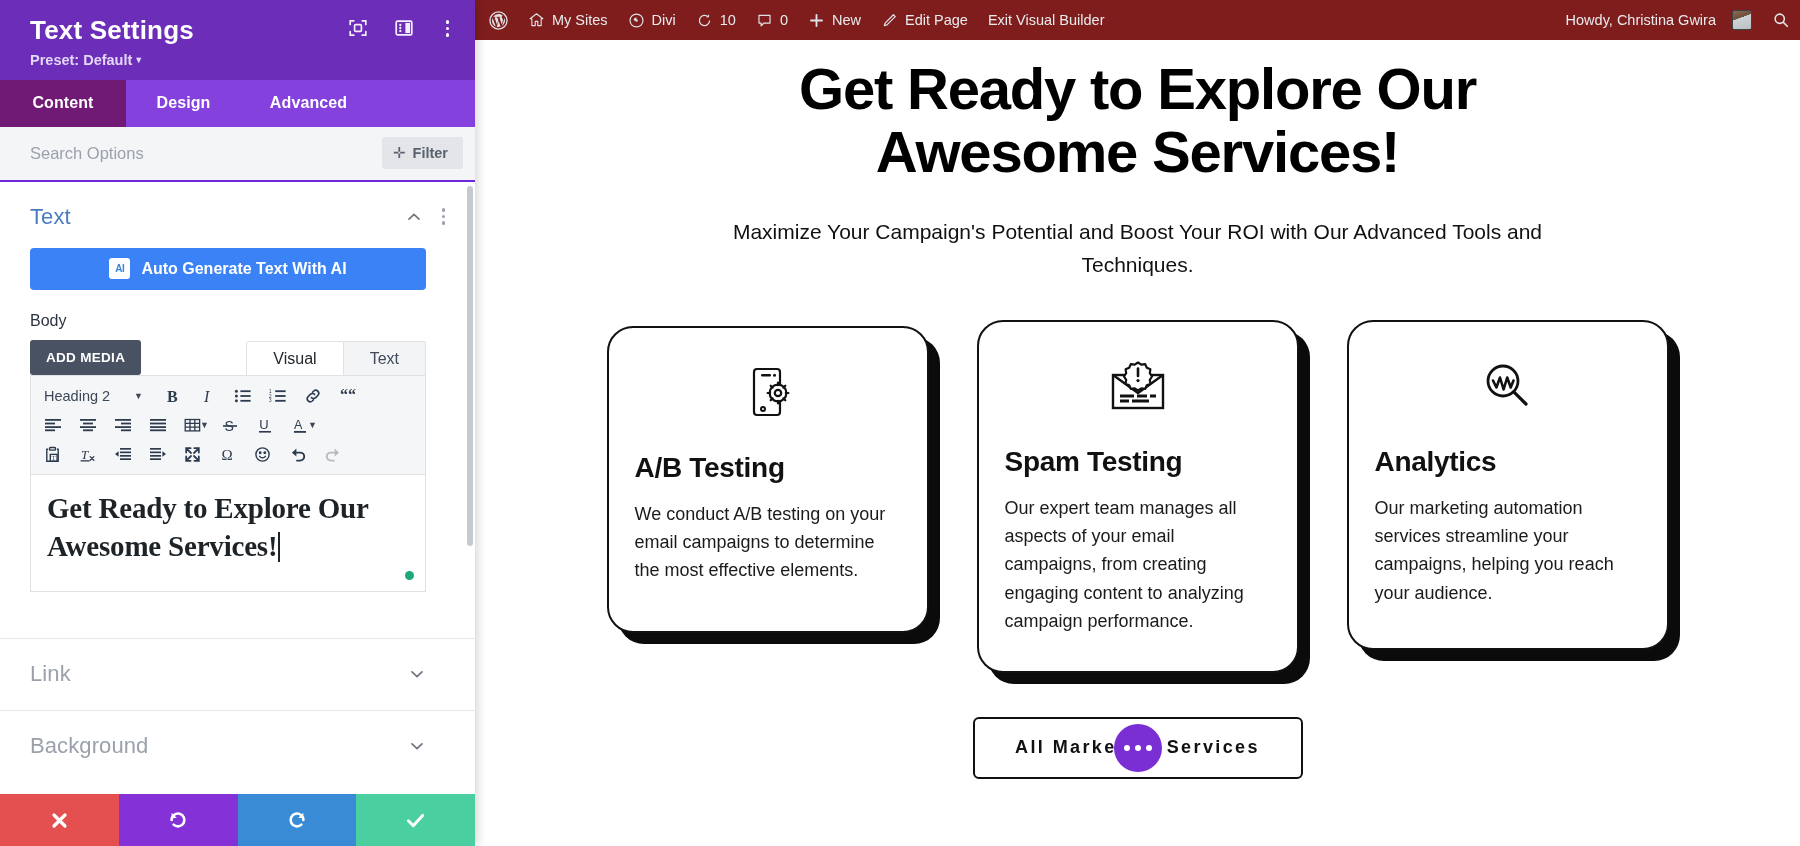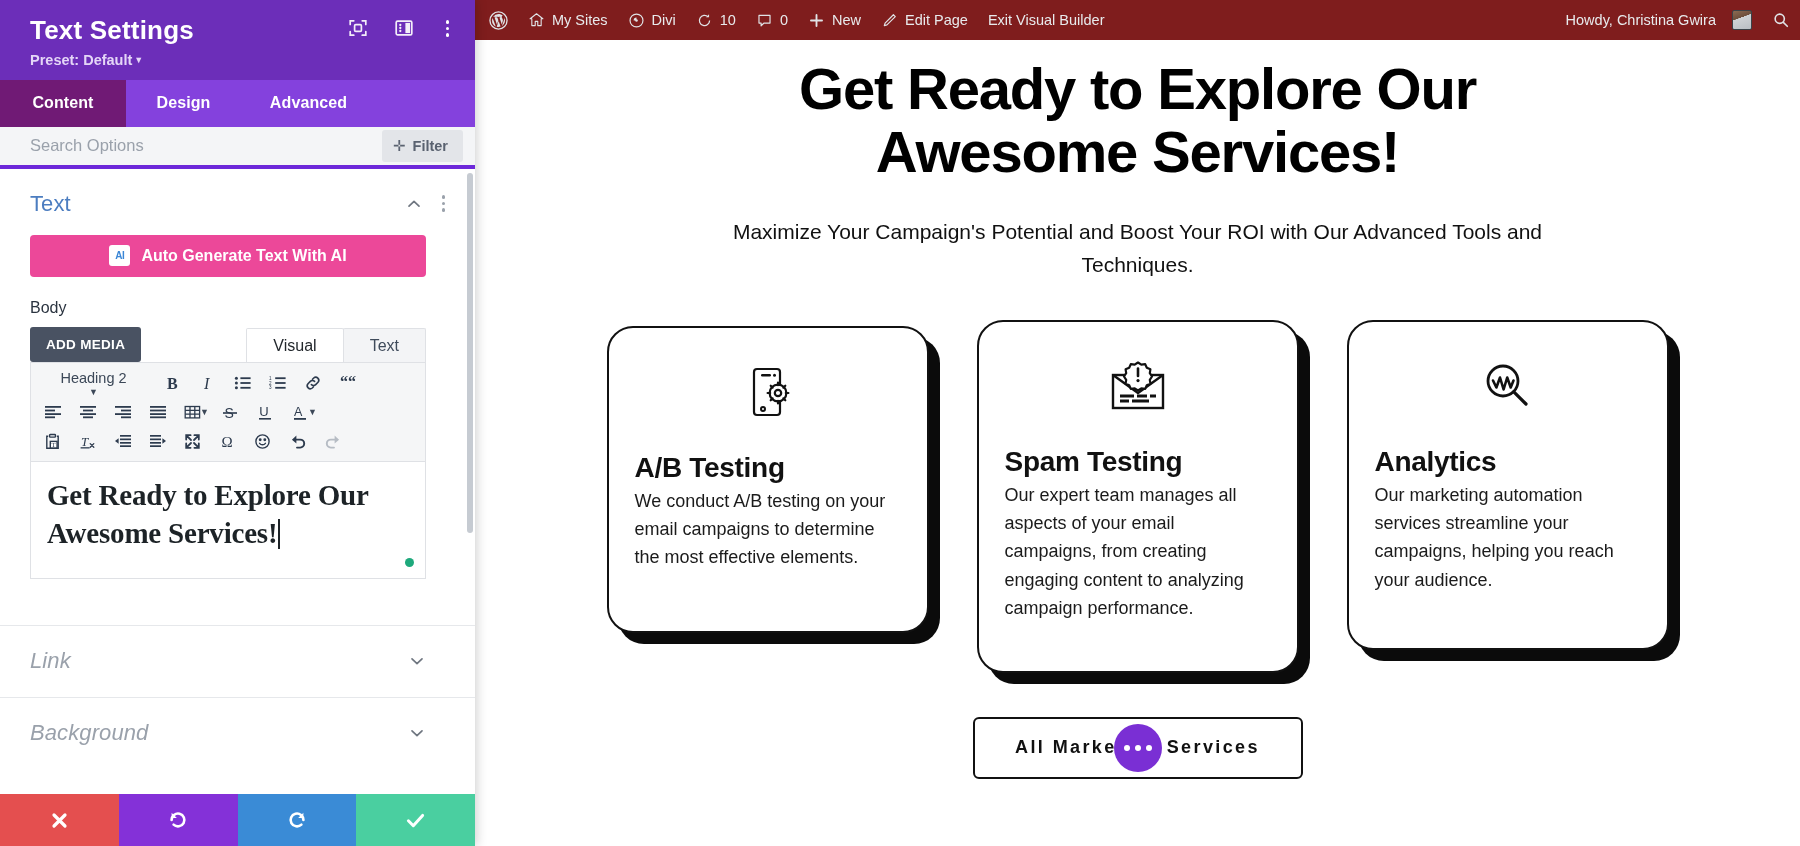--- a/index.html
+++ b/index.html
@@ -52,22 +52,22 @@
     color: #fff; font-size: 16px; font-weight: 600;
     text-align: center; cursor: pointer; letter-spacing: .1px;
   }
   .panel-tabs .tab.t1 { width: 126px; }
   .panel-tabs .tab.t2 { width: 115px; }
   .panel-tabs .tab.t3 { width: 135px; }
   .panel-tabs .tab.active { background: #701a75; }
 
   .search-row {
     display: flex; align-items: center;
-    background: #f4f5f7; border-bottom: 4px solid #6d28d9;
-    height: 42px; padding: 0 12px 0 30px; flex: 0 0 auto;
+    background: #f4f5f7; border-bottom: 2px solid #6d28d9;
+    height: 55px; padding: 0 12px 0 30px; flex: 0 0 auto;
     position: relative;
     gap: 28px;
   }
   .search-input {
     border: none; background: transparent; outline: none;
     font-size: 16.5px; color: #9aa1ab; flex: 1;
     font-family: "Liberation Sans", sans-serif;
   }
   .search-input::placeholder { color: #9aa1ab; }
   .filter-btn {
@@ -90,28 +90,28 @@
   }
 
   .section-head {
     display: flex; align-items: center;
     padding: 22px 30px 10px 30px;
   }
   .section-title {
     font-size: 22px; color: #4c7dc0; font-weight: 400; flex: 1;
     letter-spacing: .1px;
   }
-  .section-title.muted { color: #9aa1ab; font-style: italic; }
+  .section-title.muted { color: #9aa1ab; }
   .chev { width: 16px; height: 16px; margin-right: 20px; cursor: pointer; }
   .sec-kebab { display:flex; flex-direction:column; gap:3px; align-items:center; cursor:pointer;}
   .sec-kebab i { width: 3.5px; height: 3.5px; background: #9aa1ab; border-radius: 50%; display:block; }
 
   .ai-btn {
     margin: 8px 30px 0 30px;
-    background: #ec4899; color: #fff;
+    background: #3b82f6; color: #fff;
     border: none; border-radius: 4px;
     height: 42px; width: 396px;
     font-size: 16px; font-weight: 700;
     display: flex; align-items: center; justify-content: center; gap: 11px;
     cursor: pointer; font-family: "Liberation Sans", sans-serif;
   }
   .ai-badge {
     width: 21px; height: 21px; background: #fff; border-radius: 3px;
     color: #3a86d6; font-size: 10px; font-weight: 800;
     display: flex; align-items: center; justify-content: center;
@@ -147,21 +147,20 @@
   .tb-btn {
     width: 35px; height: 28px; display: flex; align-items: center; justify-content: center;
     cursor: pointer; color: #2d3b4e;
   }
   .tb-btn svg { display: block; }
   .tb-select {
     display: flex; align-items: center; justify-content: space-between;
     width: 116px; height: 27px; padding: 0 8px 0 9px;
     font-size: 14.5px; color: #3c4858; cursor: pointer;
     margin-right: 4px;
-    flex-direction: column;
   }
   .tb-caret { font-size: 9px; color: #3c4858; }
   .tb-sm-caret { margin-left: -10px; margin-right: 4px; font-size: 9px; color:#3c4858; cursor:pointer;}
 
   .ed-body {
     border: 1px solid #dfe1e5; border-top: none;
     background: #fff; height: 117px;
     padding: 14px 16px 0 16px; position: relative;
   }
   .ed-h2 {
@@ -254,21 +253,21 @@
   .card.c1 { height: 307px; }
   .card.c2 { height: 353px; margin-top: -6px; }
   .card.c3 { height: 330px; margin-top: -6px; }
   .card-icon { height: 64px; display: flex; align-items: center; justify-content: center; }
   .card-title {
     font-size: 28px; font-weight: 700; color: #111;
     margin-top: 26px; letter-spacing: -.3px;
   }
   .card-text {
     font-size: 18px; color: #1b1b1b; line-height: 1.58;
-    margin-top: 3px; font-weight: 500;
+    margin-top: 16px; font-weight: 500;
   }
 
   .cta-wrap { display: flex; justify-content: center; margin-top: 44px; position: relative; }
   .cta-btn {
     width: 330px; height: 62px;
     border: 2px solid #111; border-radius: 6px;
     background: #fff; display: flex; align-items: center; justify-content: center;
     font-size: 18px; font-weight: 700; letter-spacing: 2.4px; color: #111;
     cursor: pointer; font-family: "Liberation Sans", sans-serif;
   }

